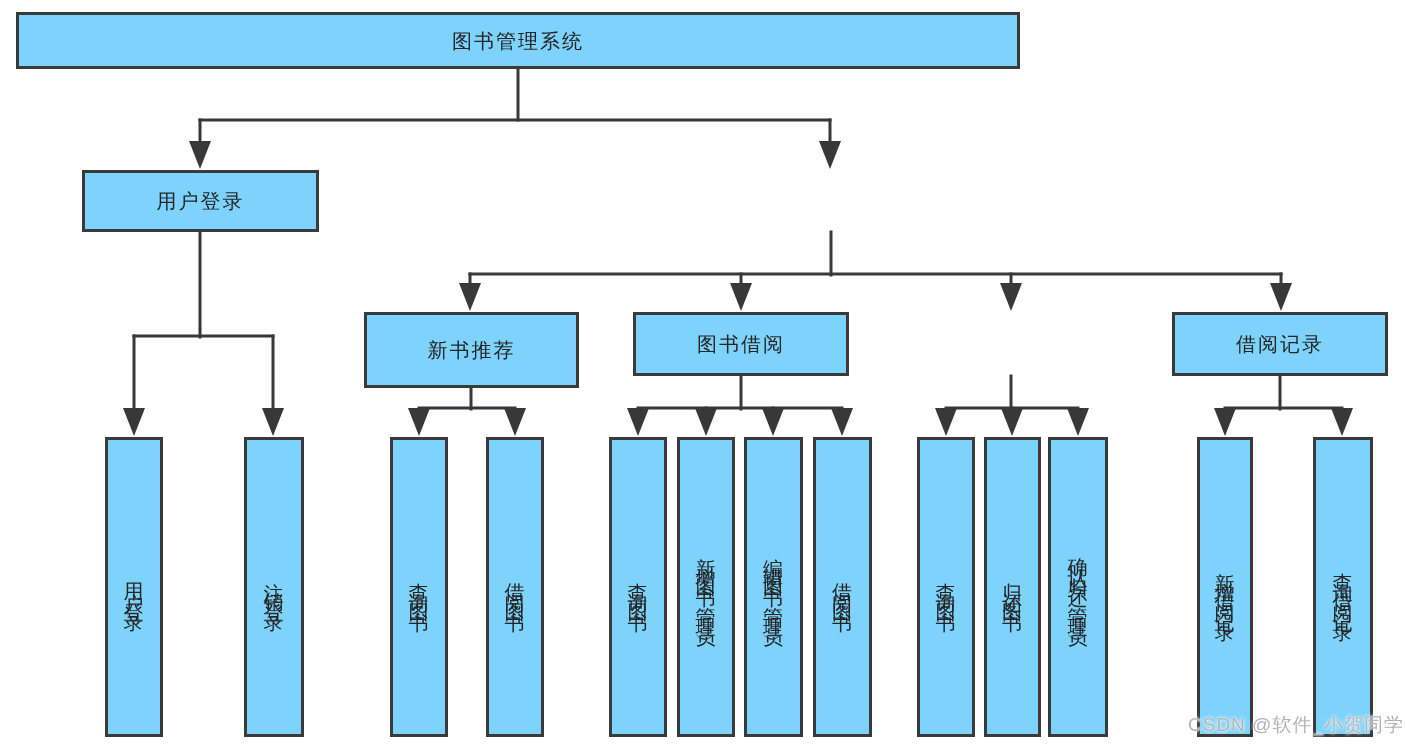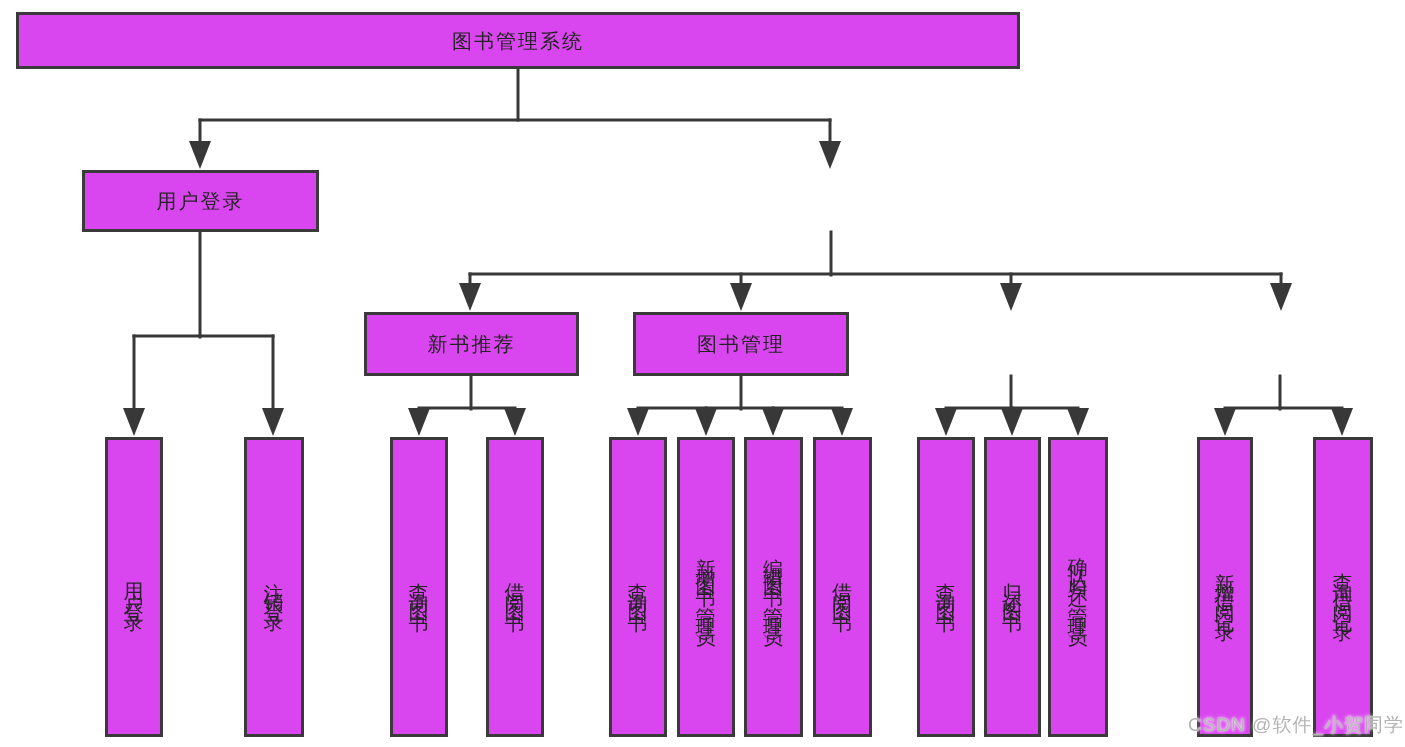--- a/index.html
+++ b/index.html
@@ -4,21 +4,21 @@
 <style>
   html,body{margin:0;padding:0;background:#ffffff;}
   body{
     width:1405px;height:747px;position:relative;overflow:hidden;
     font-family:"Liberation Sans","DejaVu Sans",sans-serif;
   }
   #diagram{position:absolute;inset:0;width:1405px;height:747px;}
   svg.connectors{position:absolute;left:0;top:0;z-index:0;}
   .box{
     position:absolute;box-sizing:border-box;z-index:1;
-    border:3px solid #3a3a3a;background:#d946ef;
+    border:3px solid #3a3a3a;background:#7dd3fc;
     display:flex;align-items:center;justify-content:center;
     color:#242424;font-size:20px;line-height:1;
   }
   .box .lbl{white-space:nowrap;letter-spacing:2px;}
   .vbox .lbl{
     writing-mode:vertical-rl;text-orientation:mixed;
     letter-spacing:10px;white-space:nowrap;
   }
   .watermark{
     position:absolute;z-index:2;white-space:nowrap;
@@ -90,25 +90,28 @@
   </svg>
 
   <div class="box" style="left:16px;top:12px;width:1004px;height:57px">
     <span class="lbl">图书管理系统</span>
   </div>
 
   <div class="box" style="left:82px;top:170px;width:237px;height:62px">
     <span class="lbl">用户登录</span>
   </div>
 
-  <div class="box" style="left:364px;top:312px;width:215px;height:64px">
+  <div class="box" style="left:364px;top:312px;width:215px;height:76px">
     <span class="lbl">新书推荐</span>
   </div>
   <div class="box" style="left:633px;top:312px;width:216px;height:64px">
-    <span class="lbl">图书管理</span>
+    <span class="lbl">图书借阅</span>
+  </div>
+  <div class="box" style="left:1172px;top:312px;width:216px;height:64px">
+    <span class="lbl">借阅记录</span>
   </div>
 
   <div class="box vbox" style="left:105px;top:437px;width:58px;height:300px">
     <span class="lbl">用户登录</span>
   </div>
   <div class="box vbox" style="left:244px;top:437px;width:60px;height:300px">
     <span class="lbl">注销登录</span>
   </div>
 
   <div class="box vbox" style="left:390px;top:437px;width:58px;height:300px">

